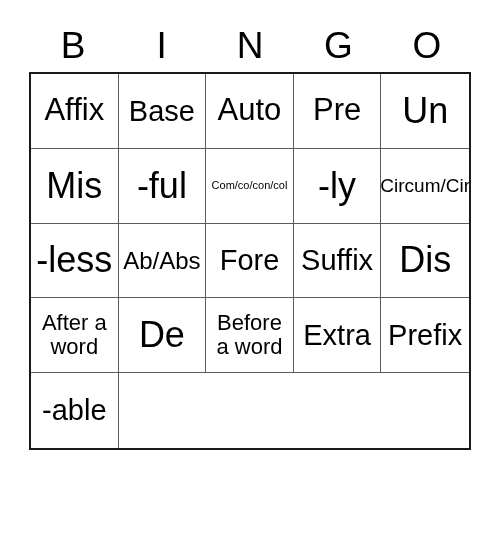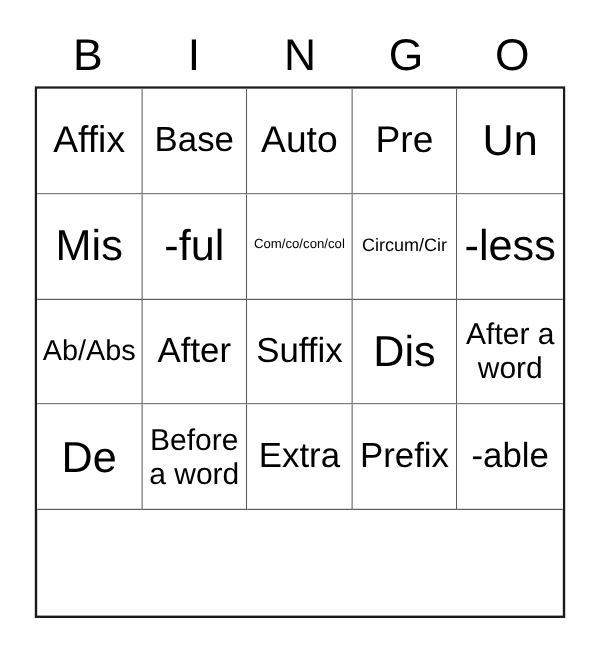--- a/index.html
+++ b/index.html
@@ -44,21 +44,21 @@
     letter-spacing: 0px;
     color: #000;
   }
 
   
   #grid {
     position: absolute;
     left: 29px;
     top: 72px;
     width: 442px;
-    height: 443px;
+    height: 378px;
     box-sizing: border-box;
     border: 2px solid #1a1a1a;
     display: grid;
     grid-template-columns: repeat(5, 1fr);
     grid-template-rows: repeat(5, 1fr);
     background: #ffffff;
   }
   .cell {
     box-sizing: border-box;
     border-right: 1px solid #5c5c5c;
@@ -80,22 +80,22 @@
     white-space: pre-line;
     word-break: keep-all;
     color: #000;
   }
 
   
   .sz-xl   { font-size: 36px; }
   .sz-lg   { font-size: 31px; }
   .sz-md   { font-size: 29px; }
   .sz-sm   { font-size: 24px; }
-  .sz-xs   { font-size: 25px; }
-  .sz-xxs  { font-size: 15px; }
+  .sz-xs   { font-size: 22px; }
+  .sz-xxs  { font-size: 19px; }
   .sz-tiny { font-size: 11px; }
 
   .two-line { line-height: 1.12; }
 </style>
 </head>
 <body>
 
 <div id="card">
 
   <div id="header-row">
@@ -128,31 +128,34 @@
         <span class="cell-text sz-xl">Mis</span>
       </div>
     <div class="cell">
         <span class="cell-text sz-xl">-ful</span>
       </div>
     <div class="cell">
         <span class="cell-text sz-tiny">Com/co/con/col</span>
       </div>
 
     <div class="cell">
+        <span class="cell-text sz-xl">-ly</span>
+      </div>
+    <div class="cell">
         <span class="cell-text sz-xxs">Circum/Cir</span>
       </div>
     <div class="cell">
         <span class="cell-text sz-xl">-less</span>
       </div>
     <div class="cell">
         <span class="cell-text sz-sm">Ab/Abs</span>
       </div>
 
     <div class="cell">
-        <span class="cell-text sz-md">After</span>
+        <span class="cell-text sz-md">Fore</span>
       </div>
     <div class="cell">
         <span class="cell-text sz-md">Suffix</span>
       </div>
     <div class="cell">
         <span class="cell-text sz-xl">Dis</span>
       </div>
     <div class="cell">
         <span class="cell-text two-line sz-xs">After a
 word</span>

